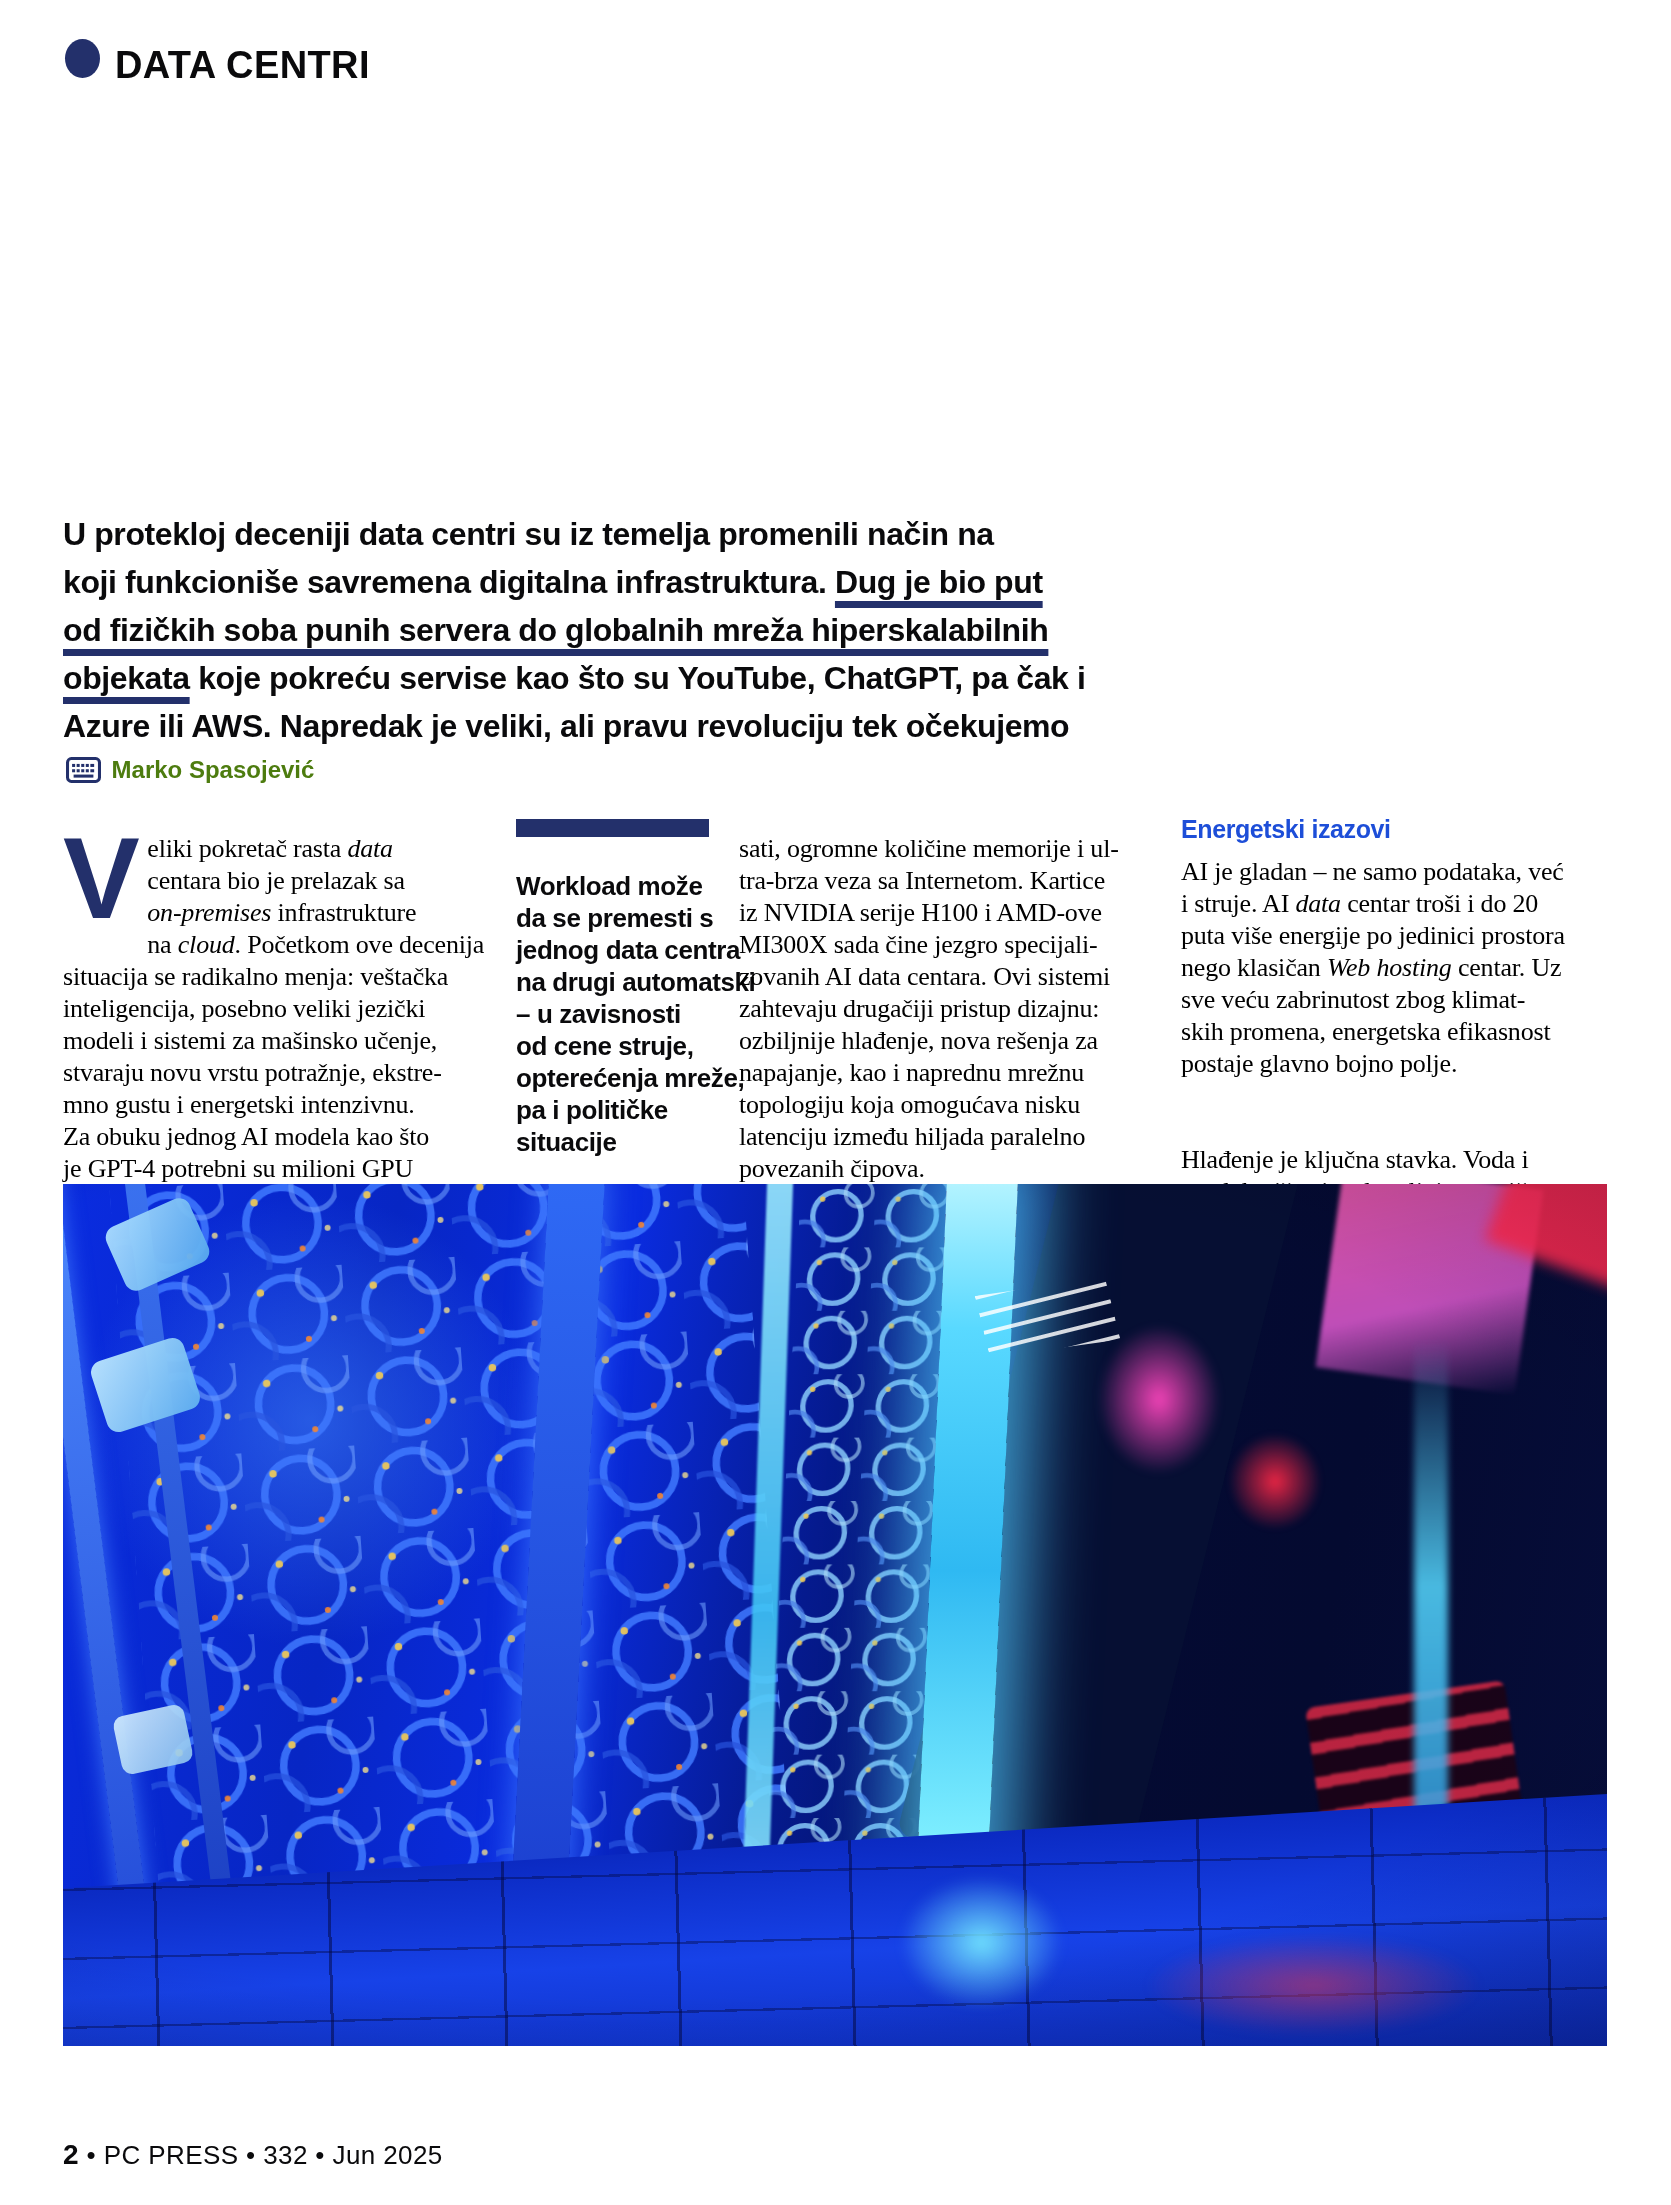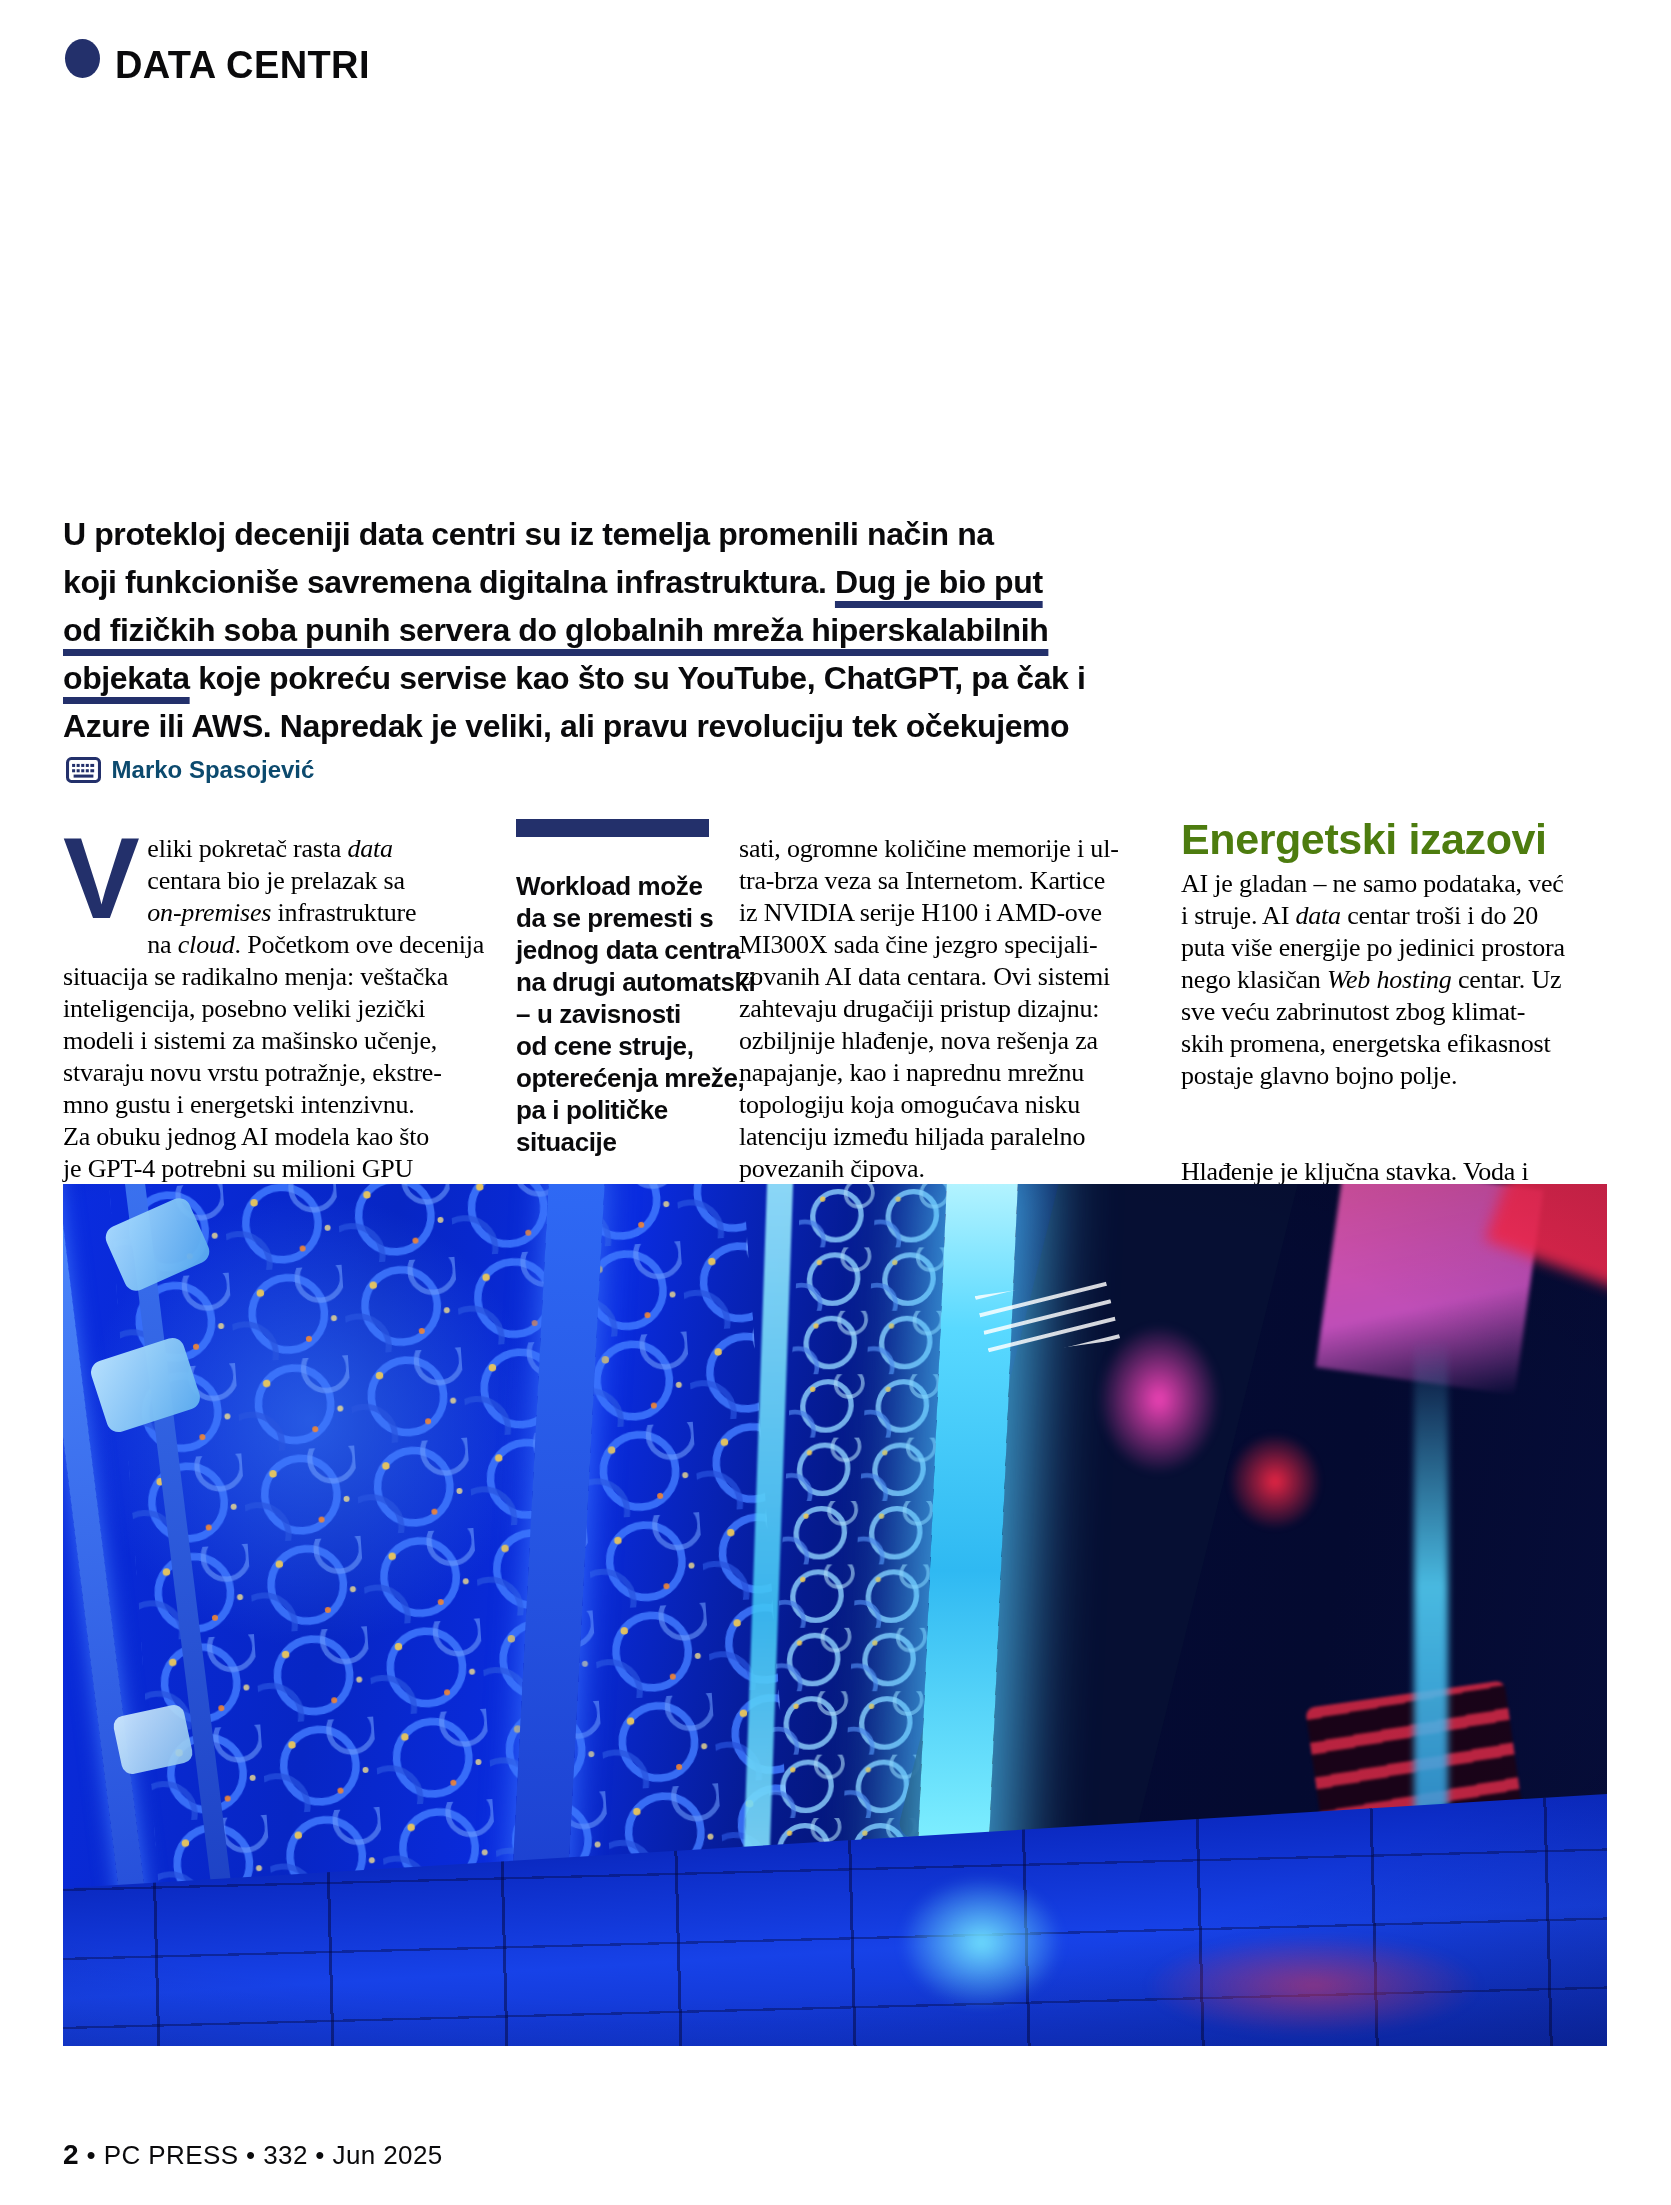--- a/index.html
+++ b/index.html
@@ -43,21 +43,21 @@
     text-decoration:underline;
     text-decoration-color:var(--navy);
     text-decoration-thickness:6.8px;
     text-underline-offset:8.3px;
     text-decoration-skip-ink:none;
   }
 
   
   .byline{left:66px;top:756px;display:flex;align-items:center;gap:10.6px;}
   .byline .kb{width:35px;height:26px;}
-  .byline-name{font-size:24px;font-weight:bold;color:#0c4a6e;}
+  .byline-name{font-size:24px;font-weight:bold;color:#4d7c0f;}
 
   
   .bodytext{
     font-family:"Liberation Serif",serif;
     font-size:26px;line-height:32px;letter-spacing:-0.2px;
     color:#000;white-space:nowrap;
   }
   .col1{left:63px;top:833px;width:413px;}
   .col3{left:739px;top:833px;width:413px;}
   .col4{left:1181px;top:815px;width:392px;}
@@ -69,22 +69,22 @@
     margin:3px 10.6px 10.6px 0;letter-spacing:-3px;
   }
   .pullquote{left:516px;top:819px;width:196px;}
   .pq-bar{width:193px;height:18px;background:var(--navy);}
   .pq-text{
     margin-top:33px;
     font-size:26px;line-height:32px;font-weight:bold;
     letter-spacing:-0.4px;color:#0a0a0c;white-space:nowrap;
   }
   .col4-heading{
-    font-size:43px;font-weight:bold;letter-spacing:-0.4px;
-    color:#4d7c0f;margin:0 0 4px 0;
+    font-size:25px;font-weight:bold;letter-spacing:-0.4px;
+    color:#1d4ed8;margin:0 0 12px 0;
   }
 
   
   .photo{
     left:63px;top:1184px;width:1544px;height:862px;
     overflow:hidden;background:#051246;
   }
   .photo *{position:absolute;}
   .ph-base{inset:0;background:linear-gradient(100deg,#0a2ce0 0%,#0726c4 20%,#0a2ce0 34%,#051a8e 48%,#030f55 62%,#040c3f 80%,#050e4a 100%);}
   .ph-glowL{left:-5%;top:-10%;width:42%;height:75%;background:radial-gradient(closest-side,rgba(70,140,255,.5),transparent 70%);}

